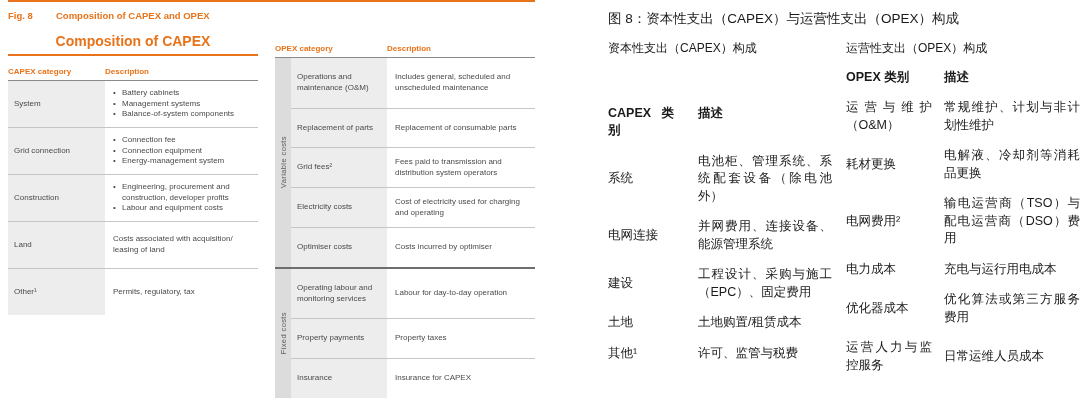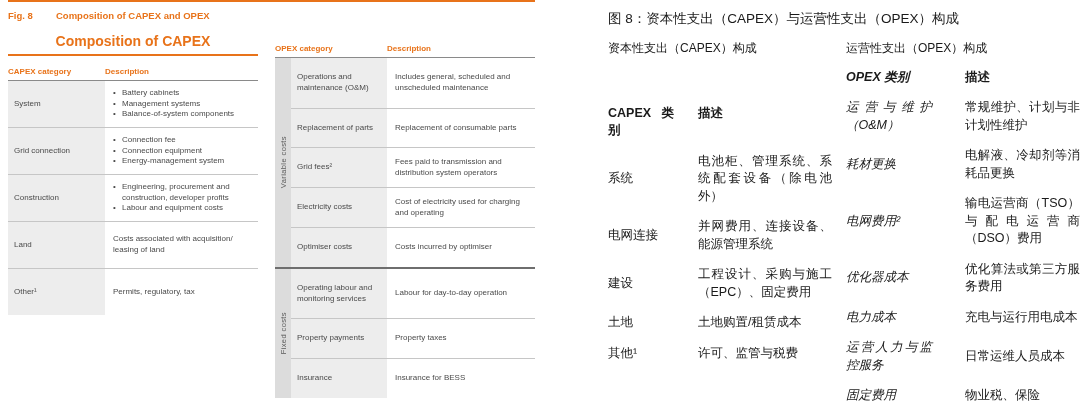--- a/index.html
+++ b/index.html
@@ -48,21 +48,21 @@
   .cn-subtitles { display:flex; margin-top:12px; font-size:12px; }
   .cn-sub-capex { width:238px; flex:none; }
   .cn-sub-opex { flex:1; }
   .cn-tables { display:flex; margin-top:12px; align-items:flex-start; }
   .cn-capex { width:238px; flex:none; padding-top:36px; box-sizing:border-box; padding-right:14px; }
   .cn-opex { flex:1; }
   .cn-thead { display:flex; font-weight:bold; font-size:12.5px; line-height:1.4; margin-bottom:13px; }
   .cn-row { display:flex; align-items:center; margin-bottom:13px; font-size:12.5px; line-height:1.4; }
   .cn-row:last-child { margin-bottom:0; }
   .cn-capex .c-cat { width:66px; flex:none; margin-right:24px; text-align:justify; }
-  .cn-opex  .c-cat { width:86px; flex:none; margin-right:33px; text-align:justify;font-style:italic; }
+  .cn-opex  .c-cat { width:86px; flex:none; margin-right:12px; text-align:justify; }
   .c-desc { flex:1; text-align:justify; }
 </style>
 </head>
 <body>
 
 <div class="page">
 
   <div class="fig-panel">
     <div class="top-rule"></div>
     <div class="fig-title-row">
@@ -186,21 +186,21 @@
             <div class="t-row">
               <div class="t-cat">Operating labour and monitoring services</div>
               <div class="t-desc">Labour for day-to-day operation</div>
             </div>
             <div class="t-row">
               <div class="t-cat">Property payments</div>
               <div class="t-desc">Property taxes</div>
             </div>
             <div class="t-row">
               <div class="t-cat">Insurance</div>
-              <div class="t-desc">Insurance for BESS</div>
+              <div class="t-desc">Insurance for CAPEX</div>
             </div>
           </div>
         </div>
       </div>
     </div>
 
     <div class="footnotes">
       <div>² Different regional conditions and structures.</div>
     </div>
   </div>
@@ -252,31 +252,27 @@
         </div>
         <div class="cn-row">
           <span class="c-cat">耗材更换</span>
           <span class="c-desc">电解液、冷却剂等消耗品更换</span>
         </div>
         <div class="cn-row">
           <span class="c-cat">电网费用²</span>
           <span class="c-desc">输电运营商（TSO）与配电运营商（DSO）费用</span>
         </div>
         <div class="cn-row">
+          <span class="c-cat">电力成本</span>
+          <span class="c-desc">充电与运行用电成本</span>
+        </div>
+        <div class="cn-row">
           <span class="c-cat">优化器成本</span>
           <span class="c-desc">优化算法或第三方服务费用</span>
         </div>
         <div class="cn-row">
-          <span class="c-cat">电力成本</span>
-          <span class="c-desc">充电与运行用电成本</span>
-        </div>
-        <div class="cn-row">
           <span class="c-cat">运营人力与监控服务</span>
           <span class="c-desc">日常运维人员成本</span>
         </div>
-        <div class="cn-row">
-          <span class="c-cat">固定费用</span>
-          <span class="c-desc">物业税、保险</span>
-        </div>
       </div>
     </div>
   </div>
 </div>
 
 </body></html>

